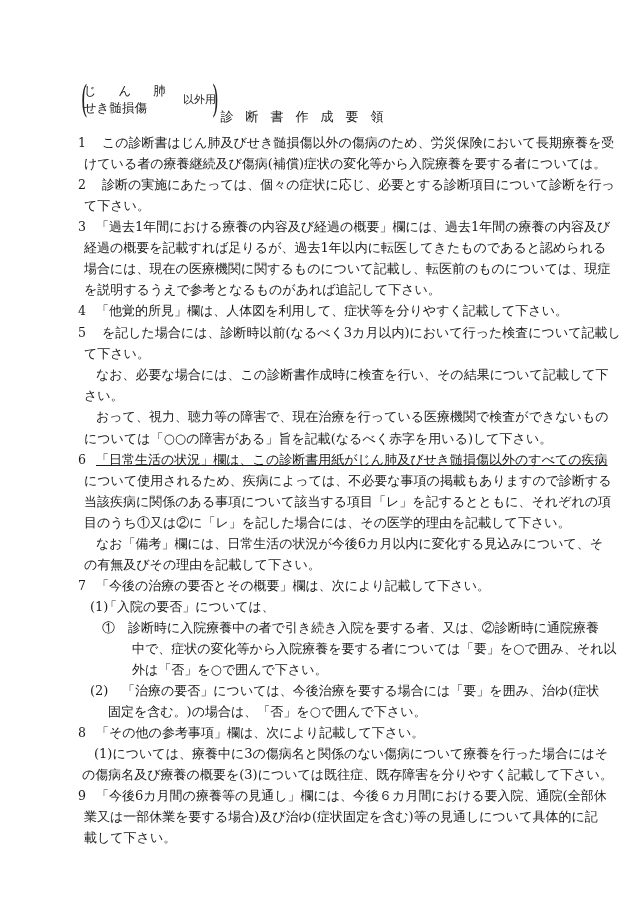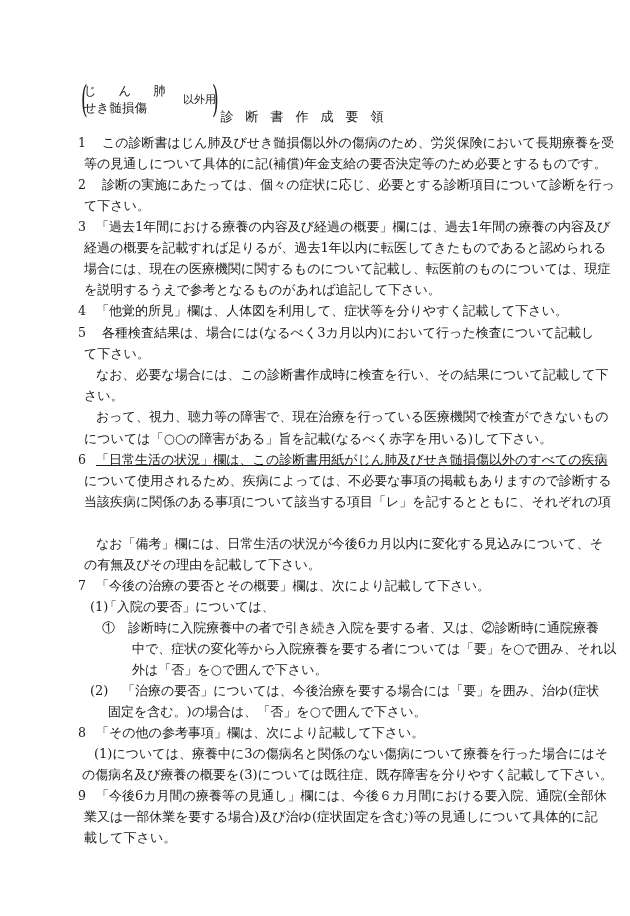--- a/index.html
+++ b/index.html
@@ -87,47 +87,48 @@
       <span class="l2">せき髄損傷</span>
     </span>
     <span class="usage-suffix">以外用</span>
     <span class="paren right">)</span>
   </div>
 
   <div class="doc-title">診断書作成要領</div>
 
   <span class="num" style="left:78px; top:135px;">1</span>
   <span class="line" style="left:102px; top:135px;">この診断書はじん肺及びせき髄損傷以外の傷病のため、労災保険において長期療養を受</span>
-  <span class="line" style="left:84px; top:156px;">等の見通しについて具体的に記(補償)年金支給の要否決定等のため必要とするものです。</span>
+  <span class="line" style="left:84px; top:156px;">けている者の療養継続及び傷病(補償)症状の変化等から入院療養を要する者については。</span>
 
   <span class="num" style="left:78px; top:177px;">2</span>
   <span class="line" style="left:102px; top:177px;">診断の実施にあたっては、個々の症状に応じ、必要とする診断項目について診断を行っ</span>
   <span class="line" style="left:84px; top:198px;">て下さい。</span>
 
   <span class="num" style="left:78px; top:219px;">3</span>
   <span class="line" style="left:96px; top:219px;">「過去1年間における療養の内容及び経過の概要」欄には、過去1年間の療養の内容及び</span>
   <span class="line" style="left:84px; top:240px;">経過の概要を記載すれば足りるが、過去1年以内に転医してきたものであると認められる</span>
   <span class="line" style="left:84px; top:261px;">場合には、現在の医療機関に関するものについて記載し、転医前のものについては、現症</span>
   <span class="line" style="left:84px; top:282px;">を説明するうえで参考となるものがあれば追記して下さい。</span>
 
   <span class="num" style="left:78px; top:303px;">4</span>
   <span class="line" style="left:96px; top:303px;font-family:Liberation Serif, serif;">「他覚的所見」欄は、人体図を利用して、症状等を分りやすく記載して下さい。</span>
 
   <span class="num" style="left:78px; top:325px;">5</span>
-  <span class="line" style="left:102px; top:325px;">各種検査結果は、場合には(なるべく3カ月以内)において行った検査について記載し</span>
+  <span class="line" style="left:102px; top:325px;">を記した場合には、診断時以前(なるべく3カ月以内)において行った検査について記載し</span>
   <span class="line" style="left:84px; top:346px;">て下さい。</span>
   <span class="line" style="left:96px; top:367px;">なお、必要な場合には、この診断書作成時に検査を行い、その結果について記載して下</span>
   <span class="line" style="left:84px; top:388px;">さい。</span>
   <span class="line" style="left:84px; top:431px;">については「○○の障害がある」旨を記載(なるべく赤字を用いる)して下さい。</span>
   <span class="line" style="left:96px; top:409px;">おって、視力、聴力等の障害で、現在治療を行っている医療機関で検査ができないもの</span>
 
   <span class="num" style="left:78px; top:452px;">6</span>
   <span class="line" style="left:96px; top:452px;text-decoration:underline;">「日常生活の状況」欄は、この診断書用紙がじん肺及びせき髄損傷以外のすべての疾病</span>
   <span class="line" style="left:84px; top:473px;">について使用されるため、疾病によっては、不必要な事項の掲載もありますので診断する</span>
   <span class="line" style="left:84px; top:494px;">当該疾病に関係のある事項について該当する項目「レ」を記するとともに、それぞれの項</span>
+  <span class="line" style="left:84px; top:515px;">目のうち①又は②に「レ」を記した場合には、その医学的理由を記載して下さい。</span>
   <span class="line" style="left:96px; top:536px;">なお「備考」欄には、日常生活の状況が今後6カ月以内に変化する見込みについて、そ</span>
   <span class="line" style="left:84px; top:557px;">の有無及びその理由を記載して下さい。</span>
 
   <span class="num" style="left:78px; top:578px;">7</span>
   <span class="line" style="left:96px; top:578px;">「今後の治療の要否とその概要」欄は、次により記載して下さい。</span>
 
   <span class="line" style="left:90px; top:599px;">(1)</span>
   <span class="line" style="left:104px; top:599px;">「入院の要否」については、</span>
   <span class="line" style="left:102px; top:620px;">①　診断時に入院療養中の者で引き続き入院を要する者、又は、②診断時に通院療養</span>
   <span class="line" style="left:132px; top:662px;">外は「否」を○で囲んで下さい。</span>

